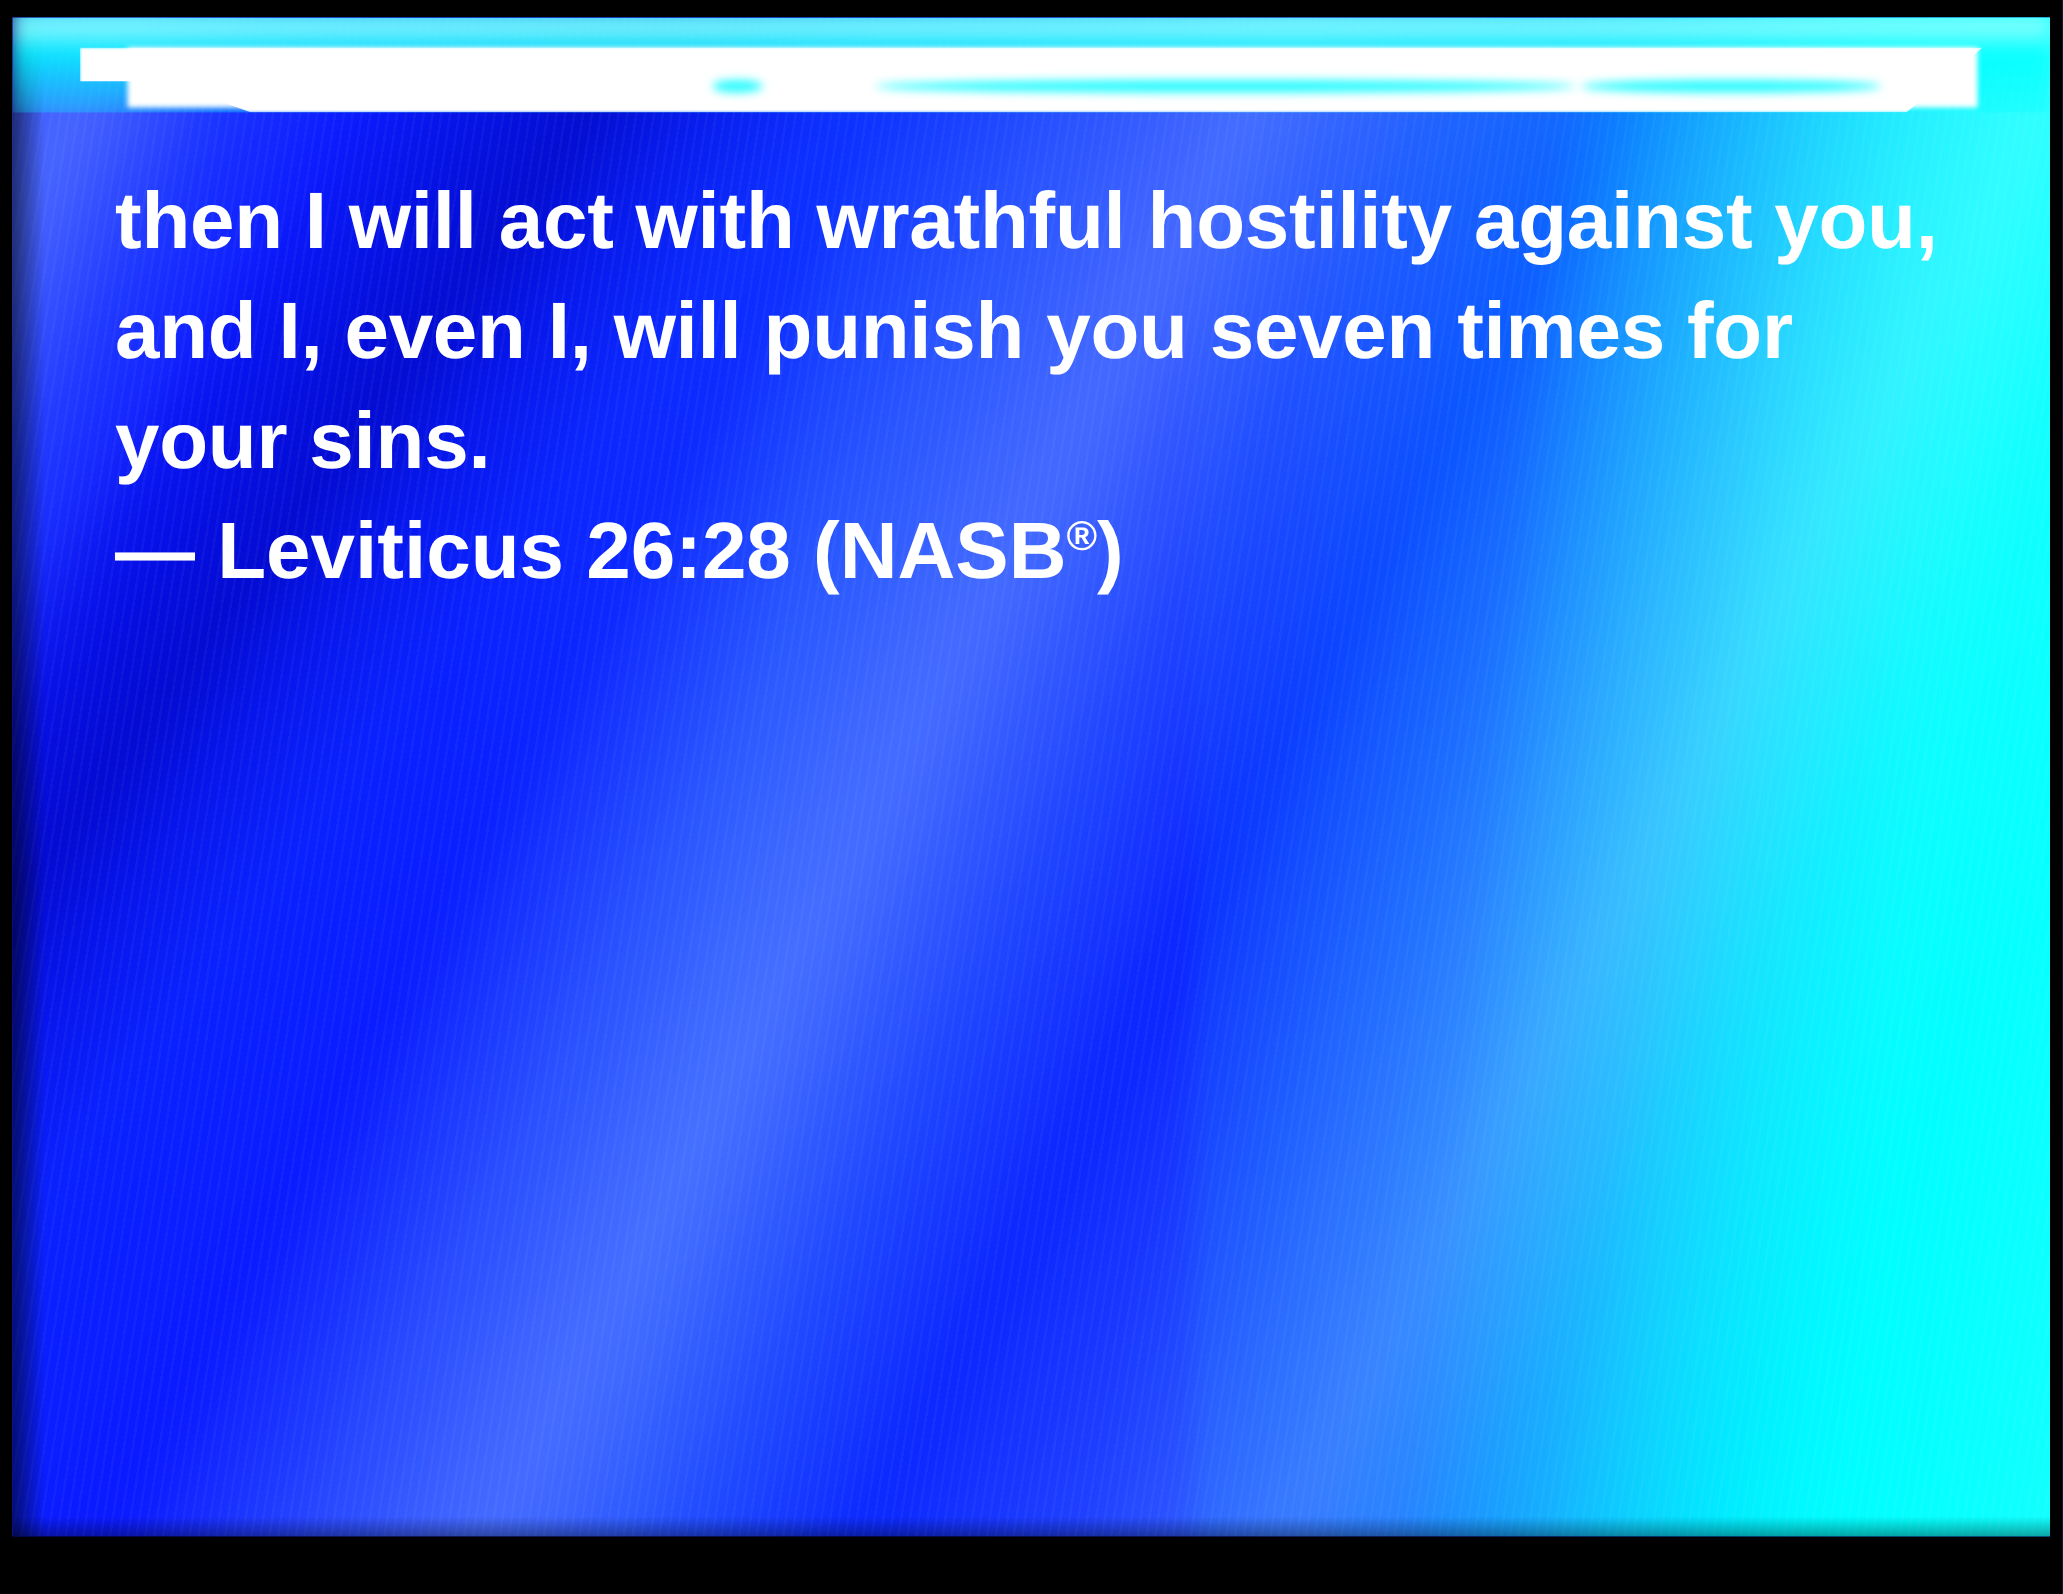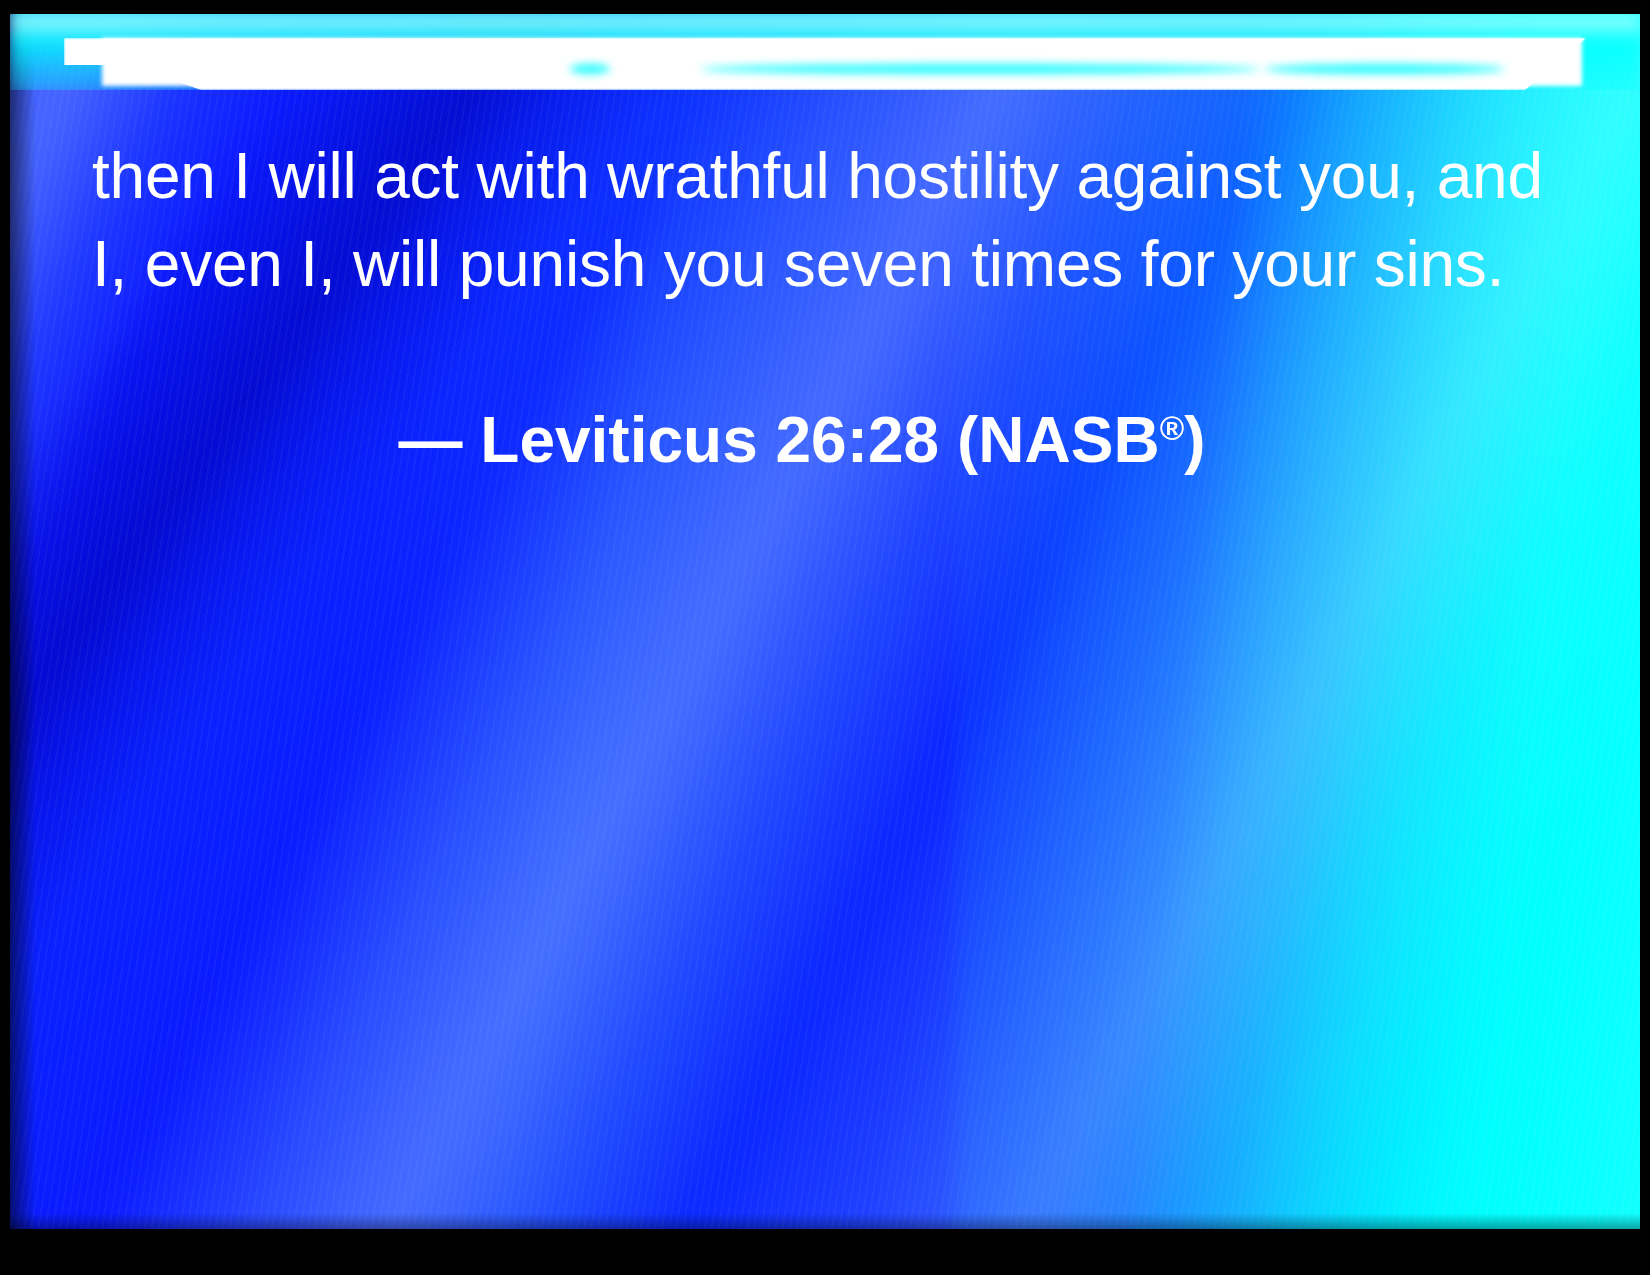--- a/index.html
+++ b/index.html
@@ -191,35 +191,35 @@
   .wisp-c { left: 1255px; width: 240px; }
 
   
   .verse {
     position: absolute;
     left: 82px;
     top: 118px;
     width: 1460px;
     color: #ffffff;
     font-size: 64px;
-    font-weight: normal;
+    font-weight: bold;
     line-height: 88px;
     letter-spacing: -0.2px;
     white-space: pre-wrap;
   }
   .attrib {
     position: absolute;
     left: 82px;
     top: 382px;
     width: 1420px;
     color: #ffffff;
     font-size: 64px;
     font-weight: bold;
     line-height: 88px;
-    text-align: center;
+    text-align: left;
     white-space: nowrap;
   }
   .attrib sup {
     font-size: 0.52em;
     vertical-align: super;
     line-height: 0;
     font-weight: bold;
   }
 </style>
 </head>

